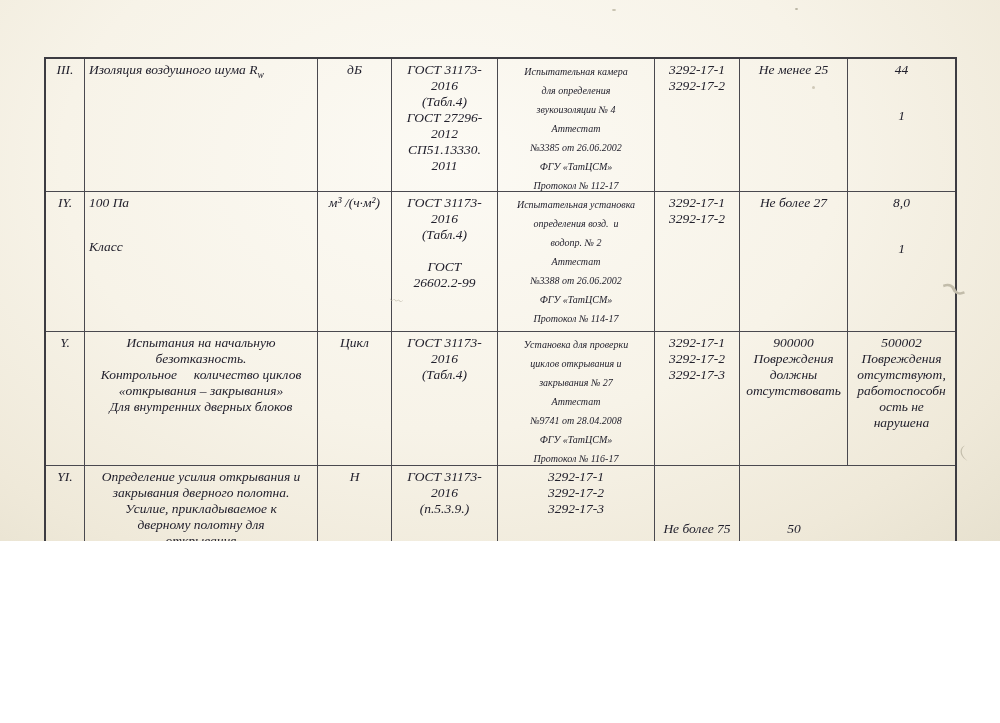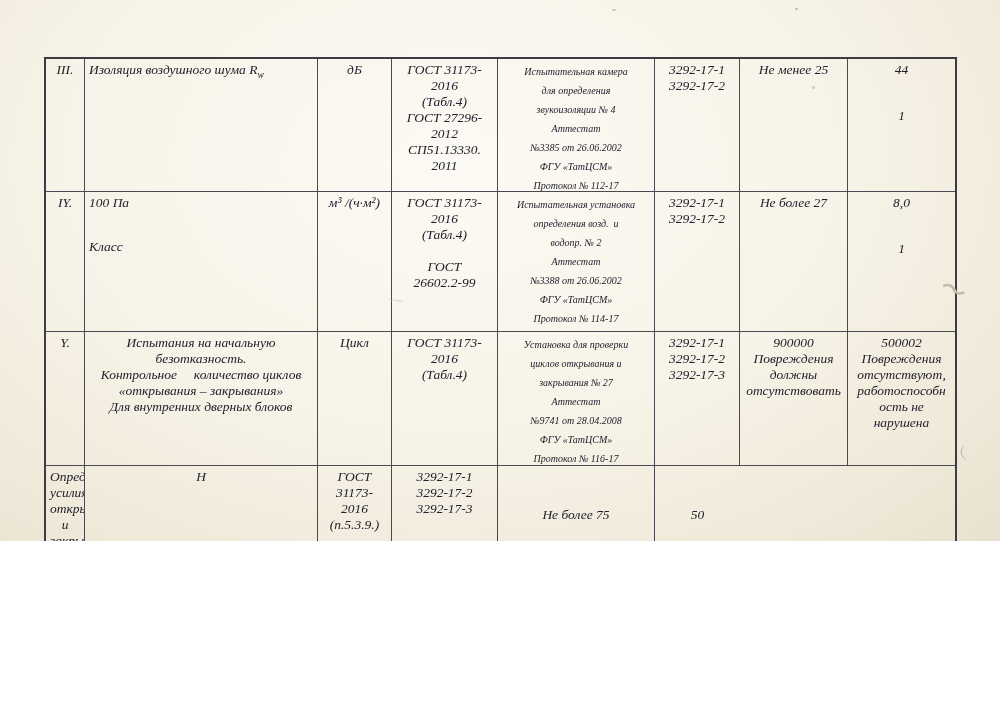--- a/index.html
+++ b/index.html
@@ -31,21 +31,21 @@
     text-align:center;
     overflow:hidden;
     box-sizing:border-box;
   }
   .cell.lastcol{border-right:none;}
   .cell.lastrow{border-bottom:none;}
   .cell.left{text-align:left;}
   .lines{white-space:pre-line;}
   .equip{font-size:10px;line-height:19px;}
   .gap42{height:40px;} .gap30{height:30px;} .gap28{height:28px;}
-  .mt38{margin-top:38px;}
+  .mt38{margin-top:52px;}
   sub{font-size:9.5px;}
   .sheet-label{position:absolute;left:886px;top:626px;font-size:18px;color:#3c3b4d;}
   
   .stamp{position:absolute;left:494px;top:561px;width:148px;height:148px;
     mix-blend-mode:multiply;opacity:.85;}
   .stamp-tick{position:absolute;left:481px;top:668px;color:#5b6cc9;font-size:13px;
     transform:rotate(-14deg);opacity:.75;font-family:"Liberation Sans",sans-serif;}
   
   .fleck{position:absolute;border-radius:50%;}
   .f1{left:795px;top:8px;width:3px;height:2px;background:#b9b3a2;}
@@ -191,20 +191,23 @@
     </div>
     <div class="cell lastcol">
       <div class="lines">500002
 Повреждения
 отсутствуют,
 работоспособн
 ость не
 нарушена</div>
     </div>
 
+    <div class="cell lastrow">
+      <span>YI.</span>
+    </div>
     <div class="cell lastrow">
       <div class="lines">Определение усилия открывания и
 закрывания дверного полотна.
 Усилие, прикладываемое к
 дверному полотну для
 открывания
 Усилие, прикладываемое к
 дверному полотну при
 закрывании до требуемого сжатия
 уплотняющих прокладок</div>

